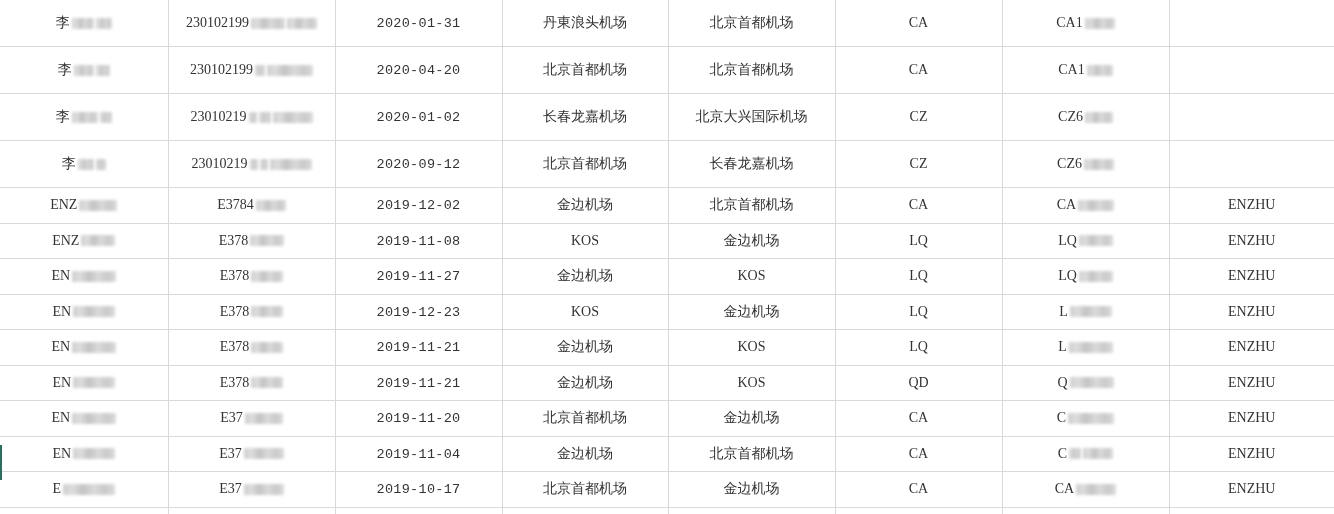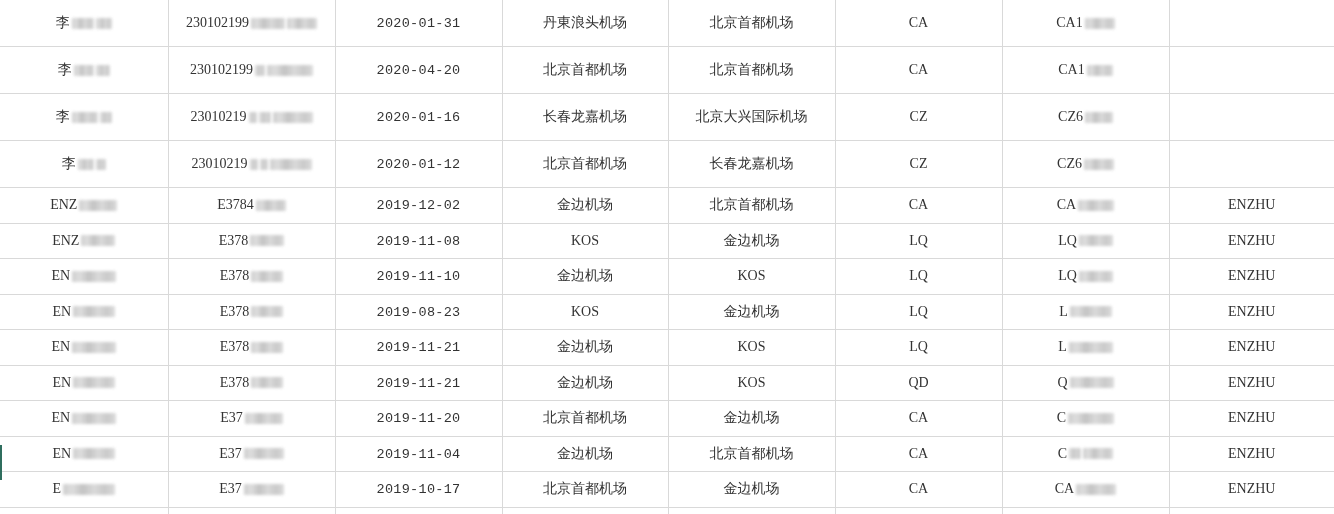--- a/index.html
+++ b/index.html
@@ -162,21 +162,21 @@
               <span class="blur" style="width: 26px;"></span>
               <span class="blur" style="width: 12px;"></span>
             </span></td>
           <td><span class="cell-inner">
               <span class="txt">23010219</span>
               <span class="blur" style="width: 8px;"></span>
               <span class="blur" style="width: 12px;"></span>
               <span class="blur" style="width: 40px;"></span>
             </span></td>
           <td><span class="cell-inner date-cell">
-              <span class="txt">2020-01-16</span>
+              <span class="txt">2020-01-02</span>
             </span></td>
           <td><span class="cell-inner">
               <span class="txt">长春龙嘉机场</span>
             </span></td>
           <td><span class="cell-inner">
               <span class="txt">北京大兴国际机场</span>
             </span></td>
           <td><span class="cell-inner">
               <span class="txt">CZ</span>
             </span></td>
@@ -192,21 +192,21 @@
               <span class="blur" style="width: 16px;"></span>
               <span class="blur" style="width: 10px;"></span>
             </span></td>
           <td><span class="cell-inner">
               <span class="txt">23010219</span>
               <span class="blur" style="width: 8px;"></span>
               <span class="blur" style="width: 8px;"></span>
               <span class="blur" style="width: 42px;"></span>
             </span></td>
           <td><span class="cell-inner date-cell">
-              <span class="txt">2020-01-12</span>
+              <span class="txt">2020-09-12</span>
             </span></td>
           <td><span class="cell-inner">
               <span class="txt">北京首都机场</span>
             </span></td>
           <td><span class="cell-inner">
               <span class="txt">长春龙嘉机场</span>
             </span></td>
           <td><span class="cell-inner">
               <span class="txt">CZ</span>
             </span></td>
@@ -277,21 +277,21 @@
         <tr>
           <td><span class="cell-inner">
               <span class="txt">EN</span>
               <span class="blur" style="width: 44px;"></span>
             </span></td>
           <td><span class="cell-inner">
               <span class="txt">E378</span>
               <span class="blur" style="width: 32px;"></span>
             </span></td>
           <td><span class="cell-inner date-cell">
-              <span class="txt">2019-11-10</span>
+              <span class="txt">2019-11-27</span>
             </span></td>
           <td><span class="cell-inner">
               <span class="txt">金边机场</span>
             </span></td>
           <td><span class="cell-inner">
               <span class="txt">KOS</span>
             </span></td>
           <td><span class="cell-inner">
               <span class="txt">LQ</span>
             </span></td>
@@ -306,21 +306,21 @@
         <tr>
           <td><span class="cell-inner">
               <span class="txt">EN</span>
               <span class="blur" style="width: 42px;"></span>
             </span></td>
           <td><span class="cell-inner">
               <span class="txt">E378</span>
               <span class="blur" style="width: 32px;"></span>
             </span></td>
           <td><span class="cell-inner date-cell">
-              <span class="txt">2019-08-23</span>
+              <span class="txt">2019-12-23</span>
             </span></td>
           <td><span class="cell-inner">
               <span class="txt">KOS</span>
             </span></td>
           <td><span class="cell-inner">
               <span class="txt">金边机场</span>
             </span></td>
           <td><span class="cell-inner">
               <span class="txt">LQ</span>
             </span></td>

